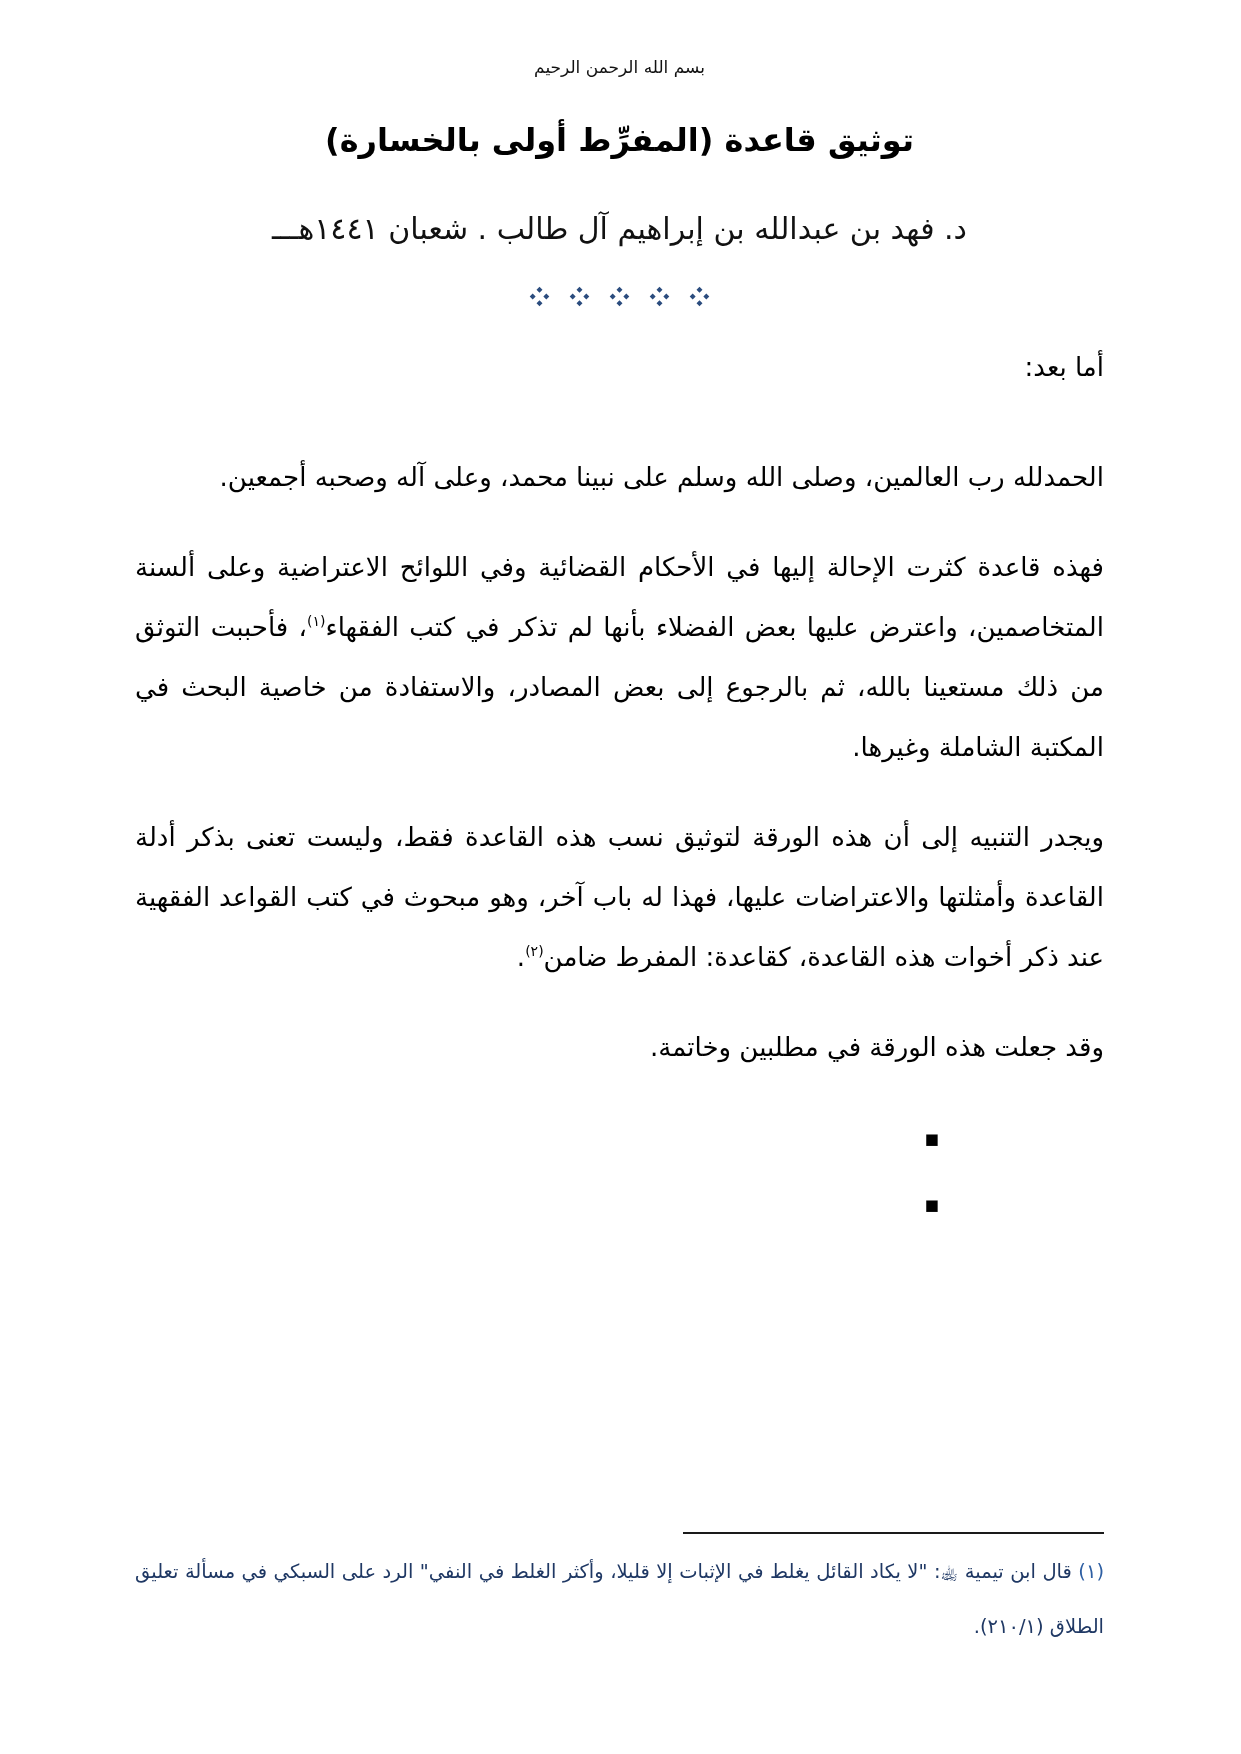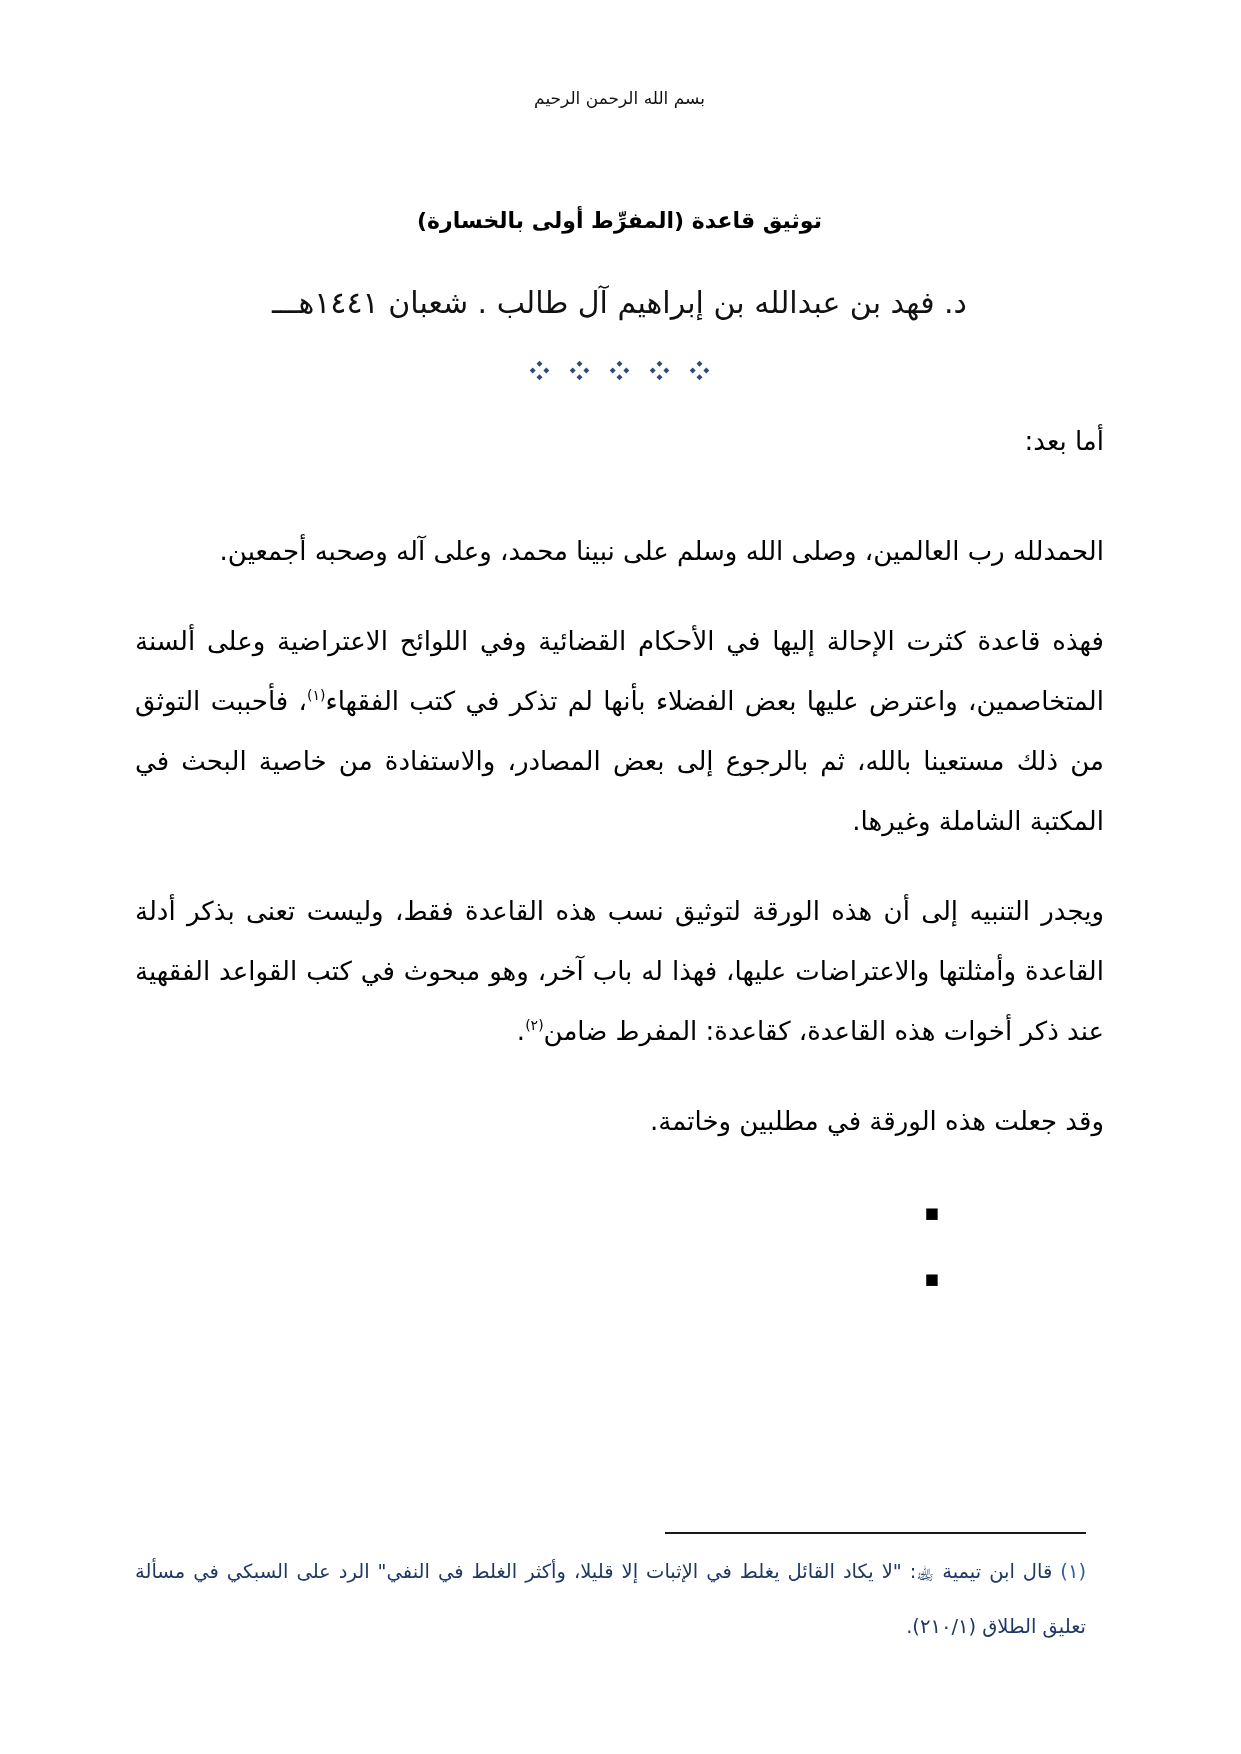--- a/index.html
+++ b/index.html
@@ -12,30 +12,30 @@
     height: 1754px;
     margin: 0 auto;
     background: #ffffff;
     padding: 0 137px 0 135px;
     direction: rtl;
     color: #000;
     overflow: hidden;
   }
 
   .basmala {
-    padding-top: 88px;
+    padding-top: 57px;
     text-align: center;
     font-size: 17px;
     color: #111;
   }
 
   .title {
-    margin-top: 100px;
+    margin-top: 44px;
     text-align: center;
-    font-size: 22px;
+    font-size: 32px;
     font-weight: bold;
     letter-spacing: 0;
     color: #000;
   }
 
   .author {
     margin-top: 52px;
     text-align: center;
     font-size: 30px;
     color: #111;
@@ -78,21 +78,21 @@
   .bullets .blt {
     font-size: 15px;
     margin-left: 22px;
     color: #000;
     flex: 0 0 auto;
   }
 
   .footnotes {
     position: absolute;
     bottom: 100px;
-    right: 155px;
+    right: 137px;
     left: 135px;
     color: var(--footnote-text, #1f3864);
   }
   .fn-rule {
     width: 421px;
     border-top: 2px solid #1a1a1a;
     margin-left: auto;  
     margin-right: 0;
     margin-bottom: 10px;
   }

